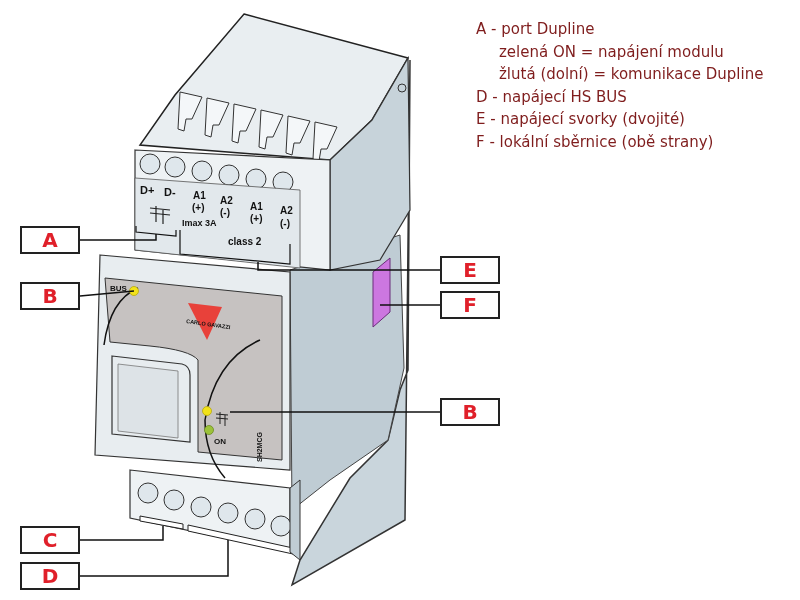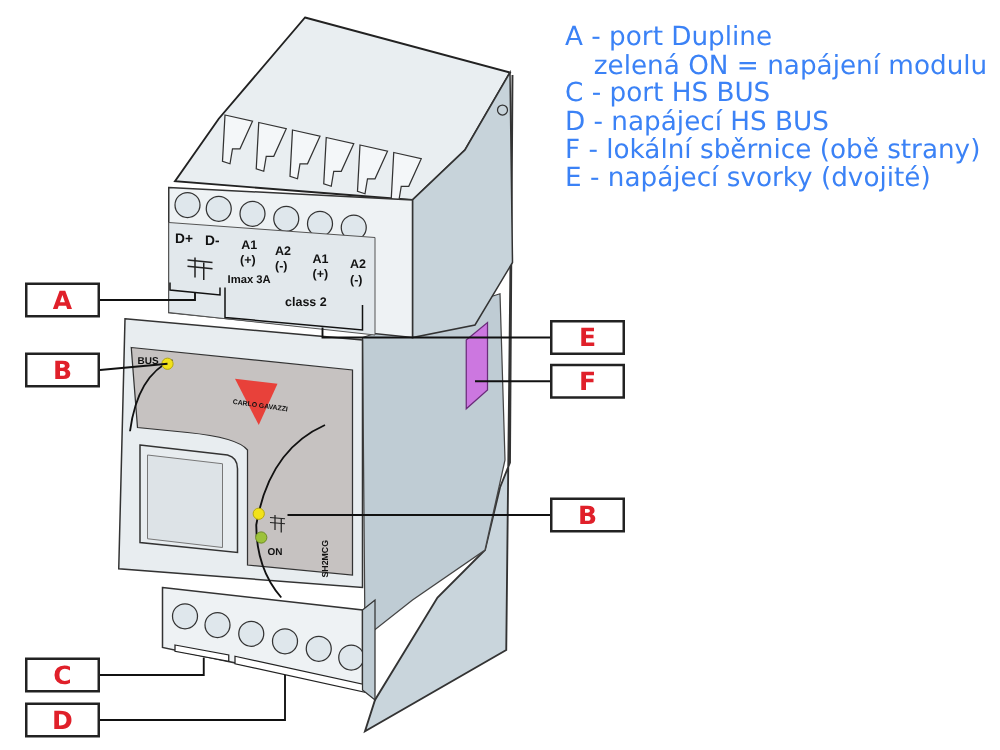--- a/index.html
+++ b/index.html
@@ -1,18 +1,18 @@
 <!DOCTYPE html>
 <html><head>
 <meta charset="utf-8">
 <style>
   html, body { margin:0; padding:0; background:#ffffff; }
   body { width:800px; height:600px; position:relative; overflow:hidden; font-family:"DejaVu Sans", sans-serif; }
   #device { position:absolute; left:0; top:0; width:800px; height:600px; }
-  .legend { position:absolute; left:452px; top:18px; font-family:"DejaVu Sans", sans-serif; font-size:21px; line-height:22.6px; color:#3b82f6; }
+  .legend { position:absolute; left:476px; top:18px; font-family:"DejaVu Sans", sans-serif; font-size:15px; line-height:22.6px; color:#7f1d1d; }
   .legend .row { white-space:nowrap; }
   .legend .sub { padding-left:23px; }
   .callout { position:absolute; width:60px; height:28px; border:2px solid #222; background:#fff; box-sizing:border-box;
              display:flex; align-items:center; justify-content:center; color:#e0202a; font-weight:bold; font-size:20px;
              font-family:"DejaVu Sans", sans-serif; }
   .lbl { font-family:"Liberation Sans", sans-serif; font-weight:bold; fill:#111; }
 </style>
 </head>
 <body>
 
@@ -124,17 +124,17 @@
 <div class="callout" style="left:20px;top:282px;">B</div>
 <div class="callout" style="left:440px;top:398px;">B</div>
 <div class="callout" style="left:20px;top:526px;">C</div>
 <div class="callout" style="left:20px;top:562px;">D</div>
 <div class="callout" style="left:440px;top:256px;">E</div>
 <div class="callout" style="left:440px;top:291px;">F</div>
 
 <div class="legend">
   <div class="row">A - port Dupline</div>
   <div class="row sub">zelená ON = napájení modulu</div>
-  <div class="row">C - port HS BUS</div>
+  <div class="row sub">žlutá (dolní) = komunikace Dupline</div>
   <div class="row">D - napájecí HS BUS</div>
+  <div class="row">E - napájecí svorky (dvojité)</div>
   <div class="row">F - lokální sběrnice (obě strany)</div>
-  <div class="row">E - napájecí svorky (dvojité)</div>
 </div>
 
 </body></html>

